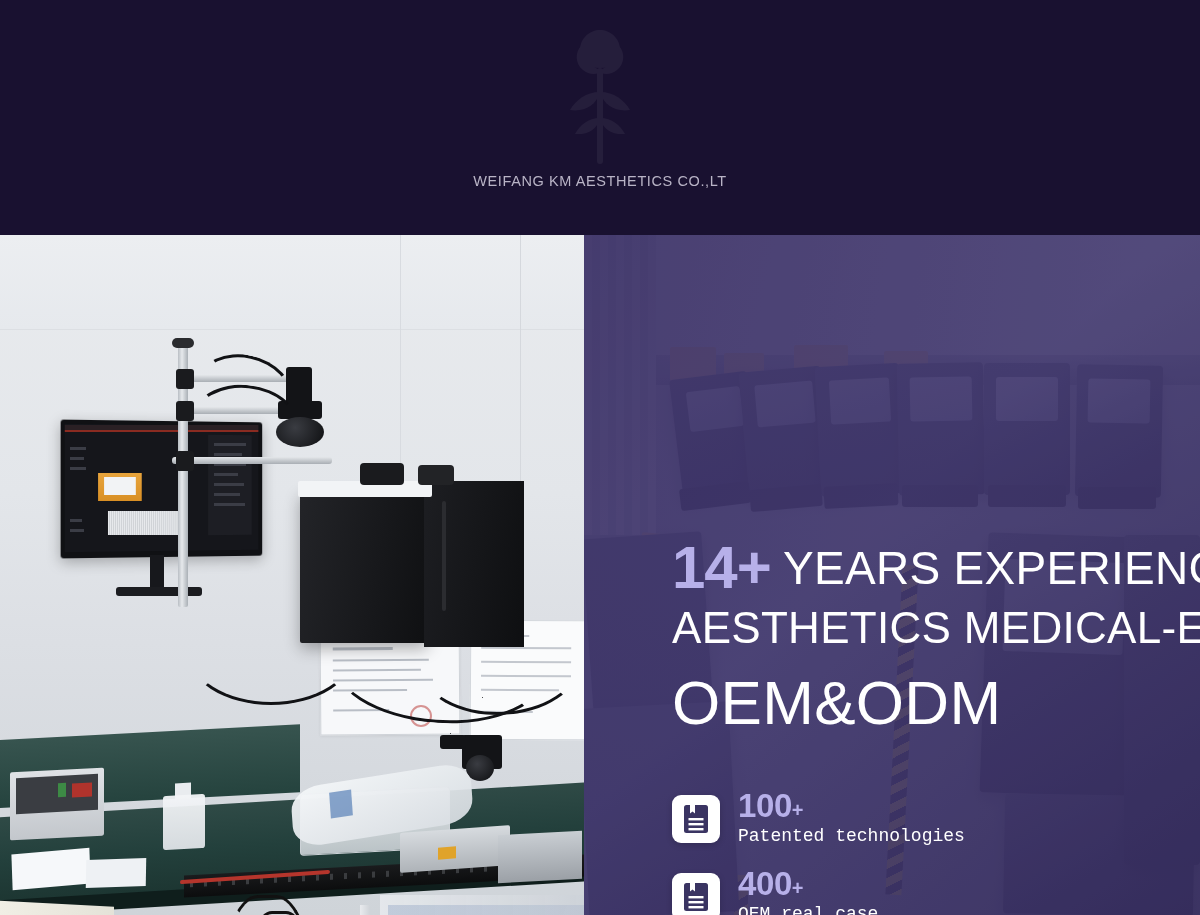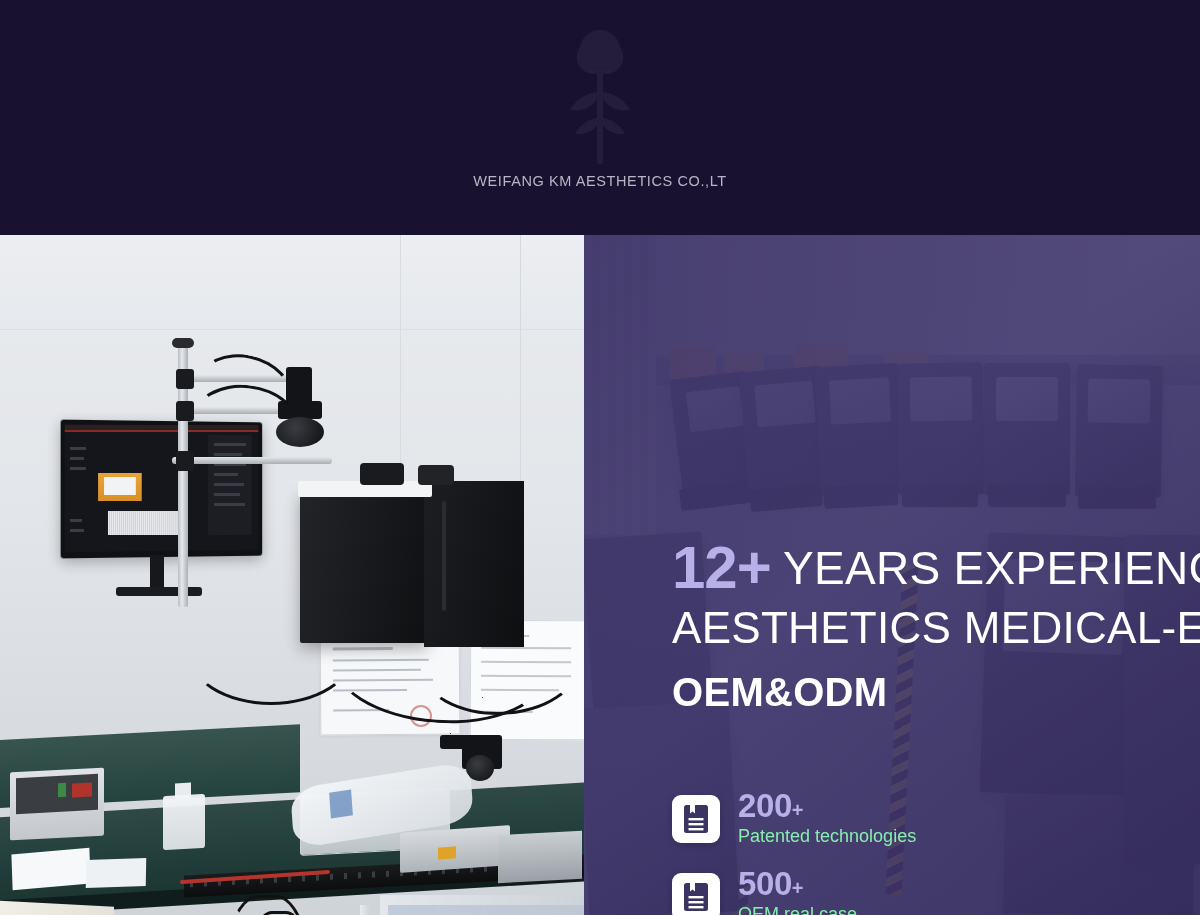--- a/index.html
+++ b/index.html
@@ -160,36 +160,36 @@
 
   .panel-content{ position:absolute; left:0; top:0; width:616px; height:680px; }
 
   .h-line{
     position:absolute; color:#ffffff; white-space:nowrap;
     font-weight:300; letter-spacing:.3px;
   }
   .l1{ left:88px; top:303px; font-size:46px; line-height:1; }
   .num14{ color:#b7b0e9; font-weight:bold; font-size:60px; letter-spacing:-1px; vertical-align:-4px; }
   .l2{ left:88px; top:371px; font-size:44px; line-height:1; }
-  .l3{ left:88px; top:437px; font-size:40px; line-height:1; font-weight:700; }
+  .l3{ left:88px; top:437px; font-size:62px; line-height:1; font-weight:400; }
 
   .stats{ position:absolute; left:88px; top:545px; }
   .stat{ display:flex; align-items:center; height:78px; }
   .stat-ico{
     width:48px; height:48px; flex:0 0 48px; background:#ffffff;
     border-radius:9px; display:flex; align-items:center; justify-content:center;
     box-shadow:0 2px 6px rgba(0,0,0,.18);
   }
   .stat-txt{ margin-left:18px; }
   .stat-num{
     color:#b7b0e9; font-weight:bold; font-size:33px; line-height:1.05;
     letter-spacing:-.4px;
   }
   .stat-num .plus{ font-size:20px; }
-  .stat-label{ color:#86efac; font-size:18px; font-weight:400; line-height:1.3; margin-top:1px; }
+  .stat-label{ color:#ffffff; font-size:18px; font-weight:400; line-height:1.3; margin-top:1px;font-family:Liberation Mono, monospace; }
 </style>
 </head>
 <body>
 
 <div class="page">
 
   <div class="header">
     <div class="wm">
       <svg class="wm-rose" width="110" height="150" viewBox="0 0 110 150">
         <g fill="#ffffff">
@@ -366,57 +366,57 @@
       <div class="fac mach-scr" style="left:420px;top:326px;width:120px;height:92px;transform:rotate(2deg);"></div>
       <div class="fac mach" style="left:420px;top:560px;width:190px;height:120px;transform:rotate(1deg);"></div>
       <div class="fac mach" style="left:540px;top:300px;width:76px;height:330px;"></div>
 
       <div class="panel-overlay"></div>
       <div class="panel-tint"></div>
 
       <div class="panel-content">
 
         <div class="h-line l1">
-          <span class="num14">12</span><span class="num14 plus">+</span><span> YEARS EXPERIENCE</span>
+          <span class="num14">14</span><span class="num14 plus">+</span><span> YEARS EXPERIENCE</span>
         </div>
 
         <div class="h-line l2">AESTHETICS MEDICAL-EQU</div>
 
         <div class="h-line l3">OEM&amp;ODM</div>
 
         <div class="stats">
 
           <div class="stat">
             <div class="stat-ico">
               <svg width="28" height="30" viewBox="0 0 28 30">
                 <rect x="2" y="1" width="24" height="28" rx="2.5" fill="#3a3462"></rect>
                 <path d="M8 1h5v8.5l-2.5-2-2.5 2z" fill="#ffffff"></path>
                 <rect x="6.5" y="14" width="15" height="2.4" fill="#ffffff"></rect>
                 <rect x="6.5" y="19" width="15" height="2.4" fill="#ffffff"></rect>
                 <rect x="6.5" y="24" width="15" height="2.4" fill="#ffffff"></rect>
               </svg>
             </div>
             <div class="stat-txt">
-              <div class="stat-num"><span>200</span><span class="plus">+</span></div>
+              <div class="stat-num"><span>100</span><span class="plus">+</span></div>
               <div class="stat-label">Patented technologies</div>
             </div>
           </div>
 
           <div class="stat">
             <div class="stat-ico">
               <svg width="28" height="30" viewBox="0 0 28 30">
                 <rect x="2" y="1" width="24" height="28" rx="2.5" fill="#3a3462"></rect>
                 <path d="M8 1h5v8.5l-2.5-2-2.5 2z" fill="#ffffff"></path>
                 <rect x="6.5" y="14" width="15" height="2.4" fill="#ffffff"></rect>
                 <rect x="6.5" y="19" width="15" height="2.4" fill="#ffffff"></rect>
                 <rect x="6.5" y="24" width="15" height="2.4" fill="#ffffff"></rect>
               </svg>
             </div>
             <div class="stat-txt">
-              <div class="stat-num"><span>500</span><span class="plus">+</span></div>
+              <div class="stat-num"><span>400</span><span class="plus">+</span></div>
               <div class="stat-label">OEM real case</div>
             </div>
           </div>
 
         </div>
       </div>
     </div>
   </div>
 </div>
 

